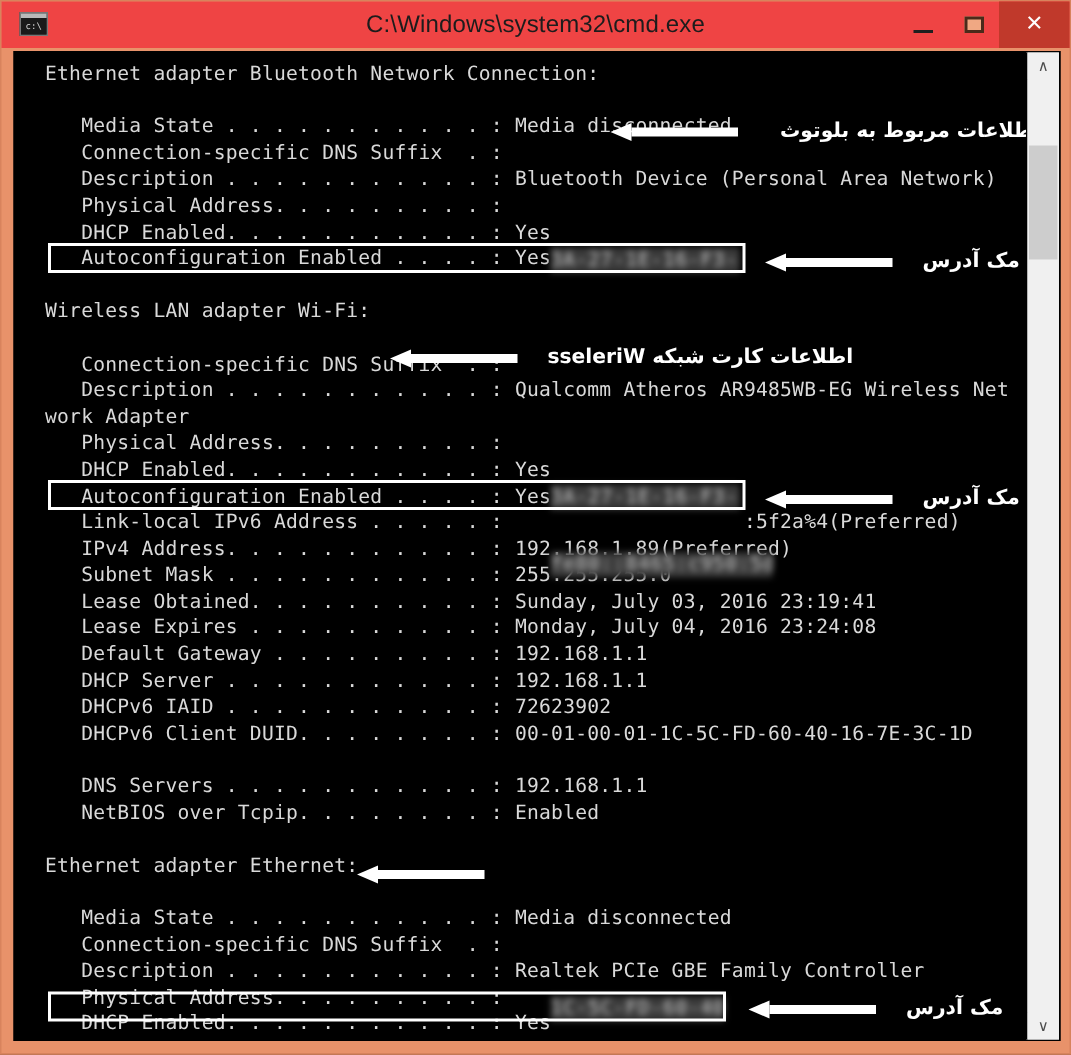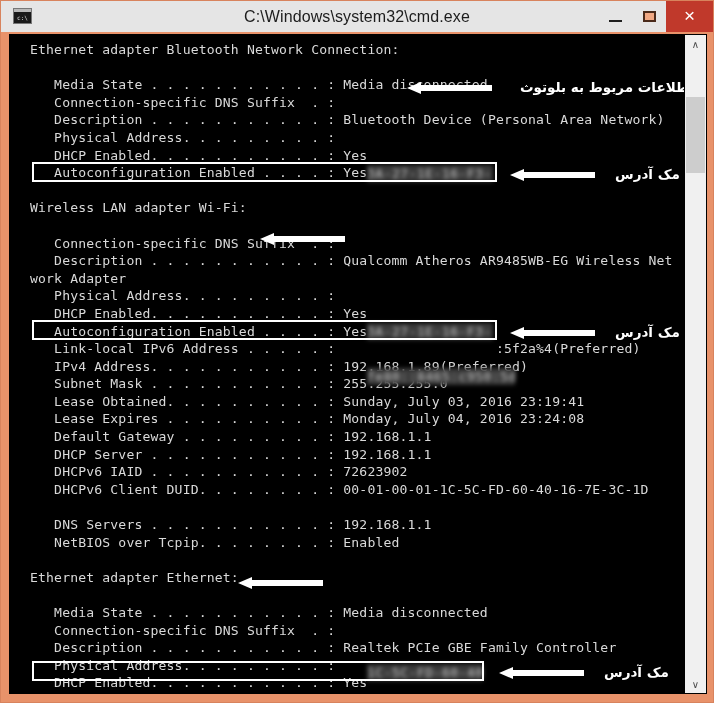--- a/index.html
+++ b/index.html
@@ -21,21 +21,21 @@
     height: 703px;
     box-sizing: border-box;
     background: #e8926a;
     border: 1px solid #d8835d;
   }
 
   
   .titlebar {
     position: relative;
     height: 31px;
-    background: #e5e5e5;
+    background: #ef4444;
     display: flex;
     align-items: center;
   }
   .sys-icon {
     position: absolute;
     left: 12px;
     top: 7px;
     width: 19px;
     height: 16px;
     background: #2b2b2b;
@@ -329,20 +329,21 @@
         <div class="arrow" style="left:500px; top:135px; width:85px;">
           <div class="shaft" style="width:71px;"></div>
           <div class="head"></div>
         </div>
         <div class="fa-label" style="left:605px; top:131px;">مک آدرس</div>
 
         <div class="arrow" style="left:250px; top:199px; width:85px;">
           <div class="shaft" style="width:71px;"></div>
           <div class="head"></div>
         </div>
+        <div class="fa-label" style="left:355px; top:195px;">اطلاعات کارت شبکه Wireless</div>
 
         <div class="arrow" style="left:500px; top:293px; width:85px;">
           <div class="shaft" style="width:71px;"></div>
           <div class="head"></div>
         </div>
         <div class="fa-label" style="left:605px; top:289px;">مک آدرس</div>
 
         <div class="arrow" style="left:228px; top:543px; width:85px;">
           <div class="shaft" style="width:71px;"></div>
           <div class="head"></div>

